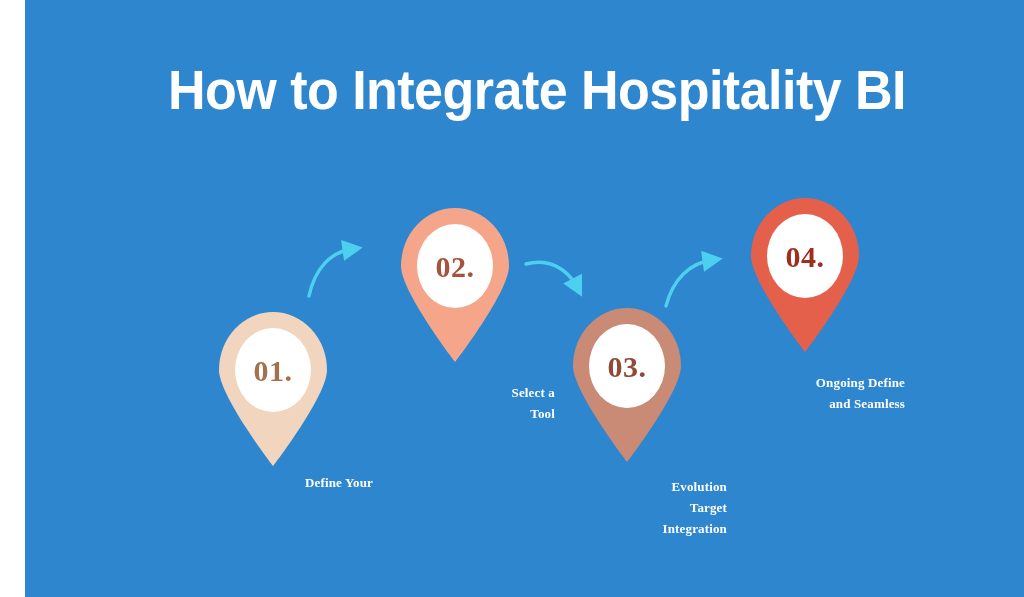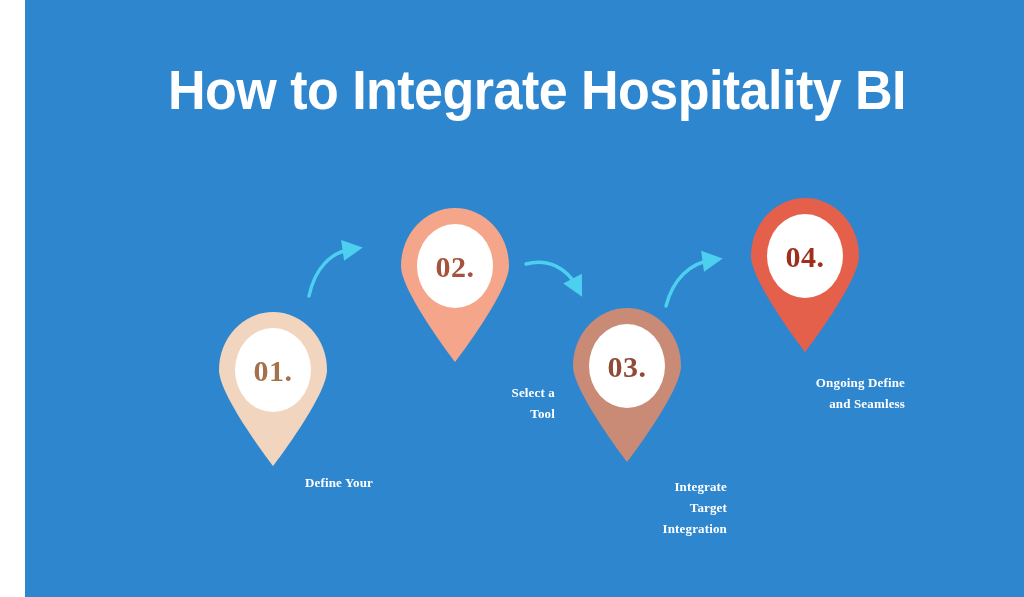--- a/index.html
+++ b/index.html
@@ -159,21 +159,21 @@
 
   <div class="step" id="step-3">
     <div class="pin-wrap">
       <svg class="pin" width="148" height="168" viewBox="0 0 148 168">
         <path d="M74,166 C74,166 20,96 20,70 A54,58 0 1 1 128,70 C128,96 74,166 74,166 Z" fill="#C98A76"></path>
         <ellipse cx="74" cy="70" rx="38" ry="42" fill="#FFFFFF"></ellipse>
         <text class="pin-number" x="74" y="70" dy="11" text-anchor="middle" fill="#8F4A38">03.</text>
       </svg>
     </div>
     <div class="step-label">
-      <div>Integrate</div>
+      <div>Evolution</div>
       <div>Target</div>
       <div>Integration</div>
     </div>
   </div>
 
   <div class="step" id="step-4">
     <div class="pin-wrap">
       <svg class="pin" width="148" height="168" viewBox="0 0 148 168">
         <path d="M74,166 C74,166 20,96 20,70 A54,58 0 1 1 128,70 C128,96 74,166 74,166 Z" fill="#E5604A"></path>
         <ellipse cx="74" cy="70" rx="38" ry="42" fill="#FFFFFF"></ellipse>

